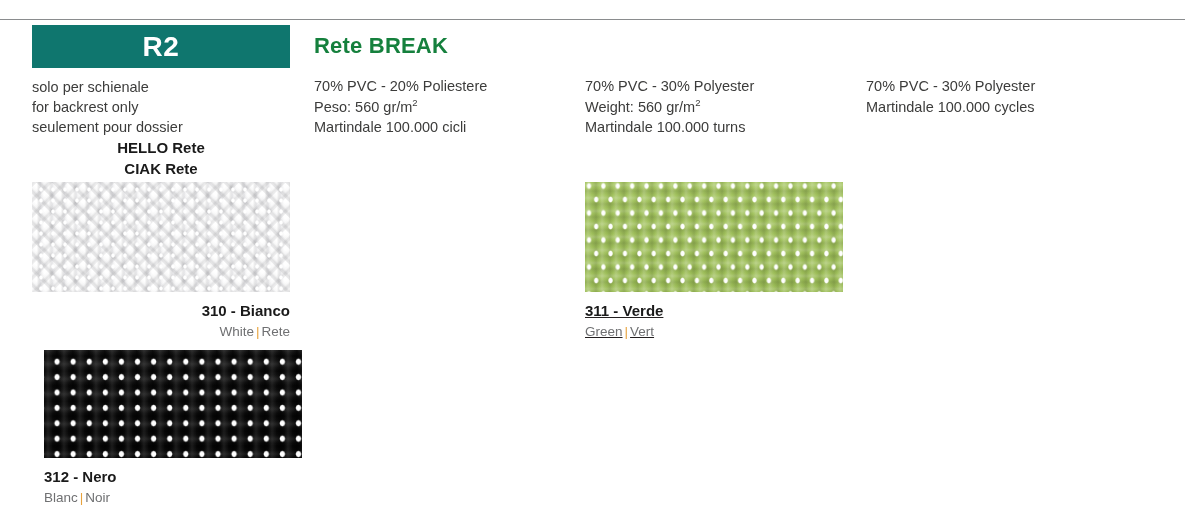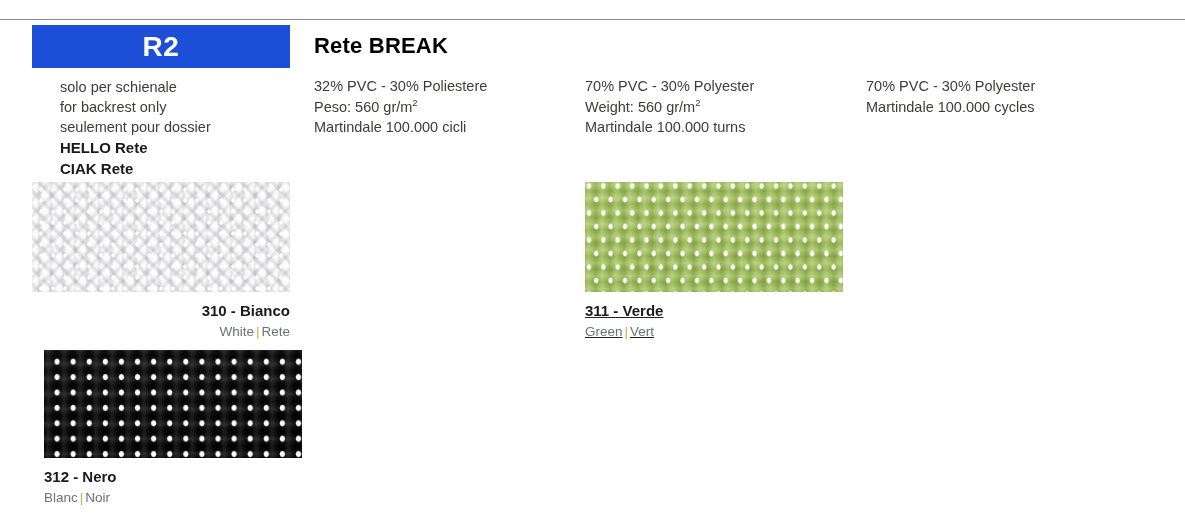--- a/index.html
+++ b/index.html
@@ -30,59 +30,59 @@
   .left-col {
     position: absolute;
     left: 32px;
     top: 25px;
     width: 258px;
   }
 
   .code-bar {
     width: 258px;
     height: 43px;
-    background: #1d4ed8;
+    background: #0f766e;
     display: flex;
     align-items: center;
     justify-content: center;
   }
   .code-bar-label {
     color: #ffffff;
     font-size: 28px;
     font-weight: bold;
     letter-spacing: 0.5px;
     line-height: 1;
   }
 
   .usage-notes {
     margin-top: 9px;
-    margin-left: 28px;
   }
   .usage-line {
     font-size: 14.5px;
     line-height: 20px;
     color: #3c3c3b;
     white-space: nowrap;
   }
   .model-line {
     font-size: 15px;
     line-height: 21px;
     font-weight: bold;
     color: #1a1a1a;
     white-space: nowrap;
+    text-align: center;
   }
 
   
   .product-title {
     position: absolute;
     left: 314px;
     top: 33px;
     font-size: 22px;
     font-weight: bold;
-    color: #000000;
+    color: #15803d;
     letter-spacing: 0.2px;
     white-space: nowrap;
   }
 
   .spec-col {
     position: absolute;
     top: 76px;
   }
   .spec-col-it { left: 314px; }
   .spec-col-en { left: 585px; }
@@ -251,21 +251,21 @@
     <div class="usage-line">seulement pour dossier</div>
     <div class="model-line">HELLO Rete</div>
     <div class="model-line">CIAK Rete</div>
   </div>
 
 </div>
 
 <div class="product-title">Rete BREAK</div>
 
 <div class="spec-col spec-col-it">
-  <div class="spec-line">32% PVC - 30% Poliestere</div>
+  <div class="spec-line">70% PVC - 20% Poliestere</div>
   <div class="spec-line"><span>Peso: 560 gr/m</span><sup>2</sup></div>
   <div class="spec-line">Martindale 100.000 cicli</div>
 </div>
 
 <div class="spec-col spec-col-en">
   <div class="spec-line">70% PVC - 30% Polyester</div>
   <div class="spec-line"><span>Weight: 560 gr/m</span><sup>2</sup></div>
   <div class="spec-line">Martindale 100.000 turns</div>
 </div>
 

